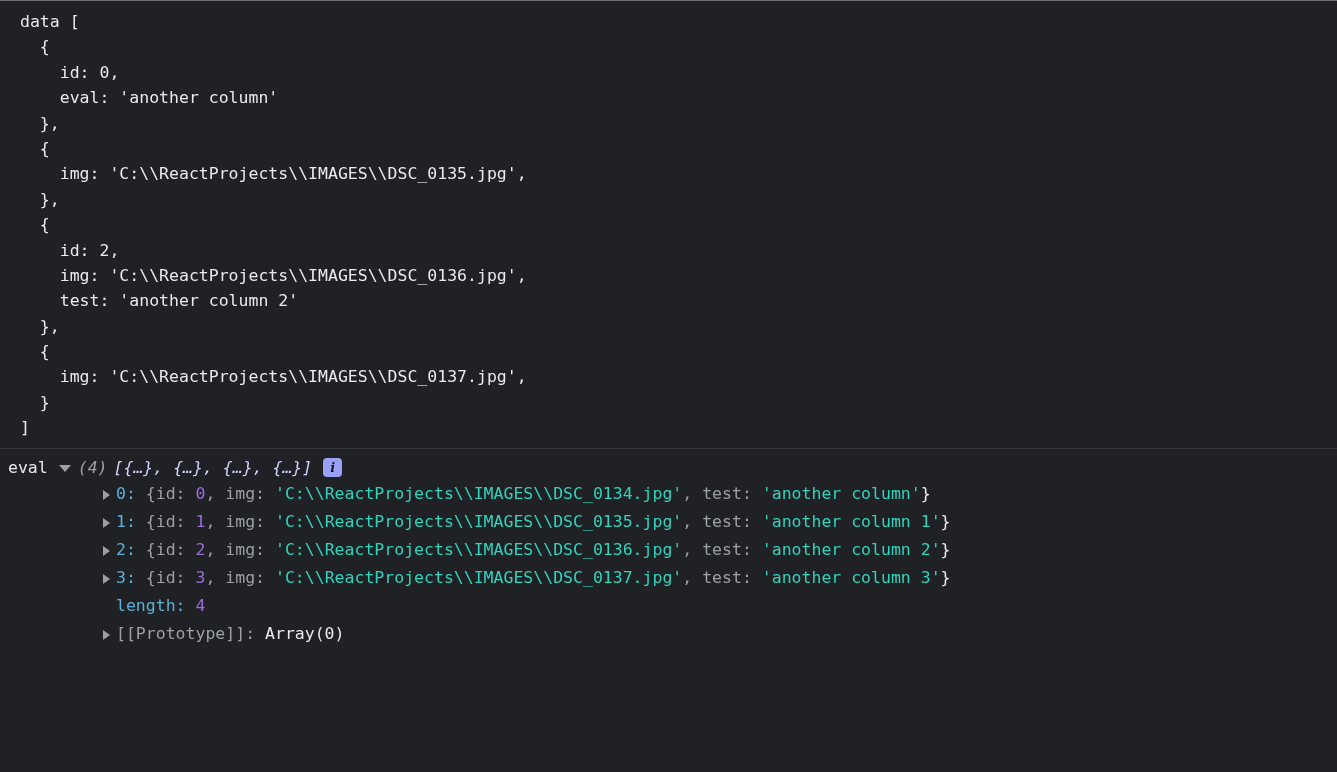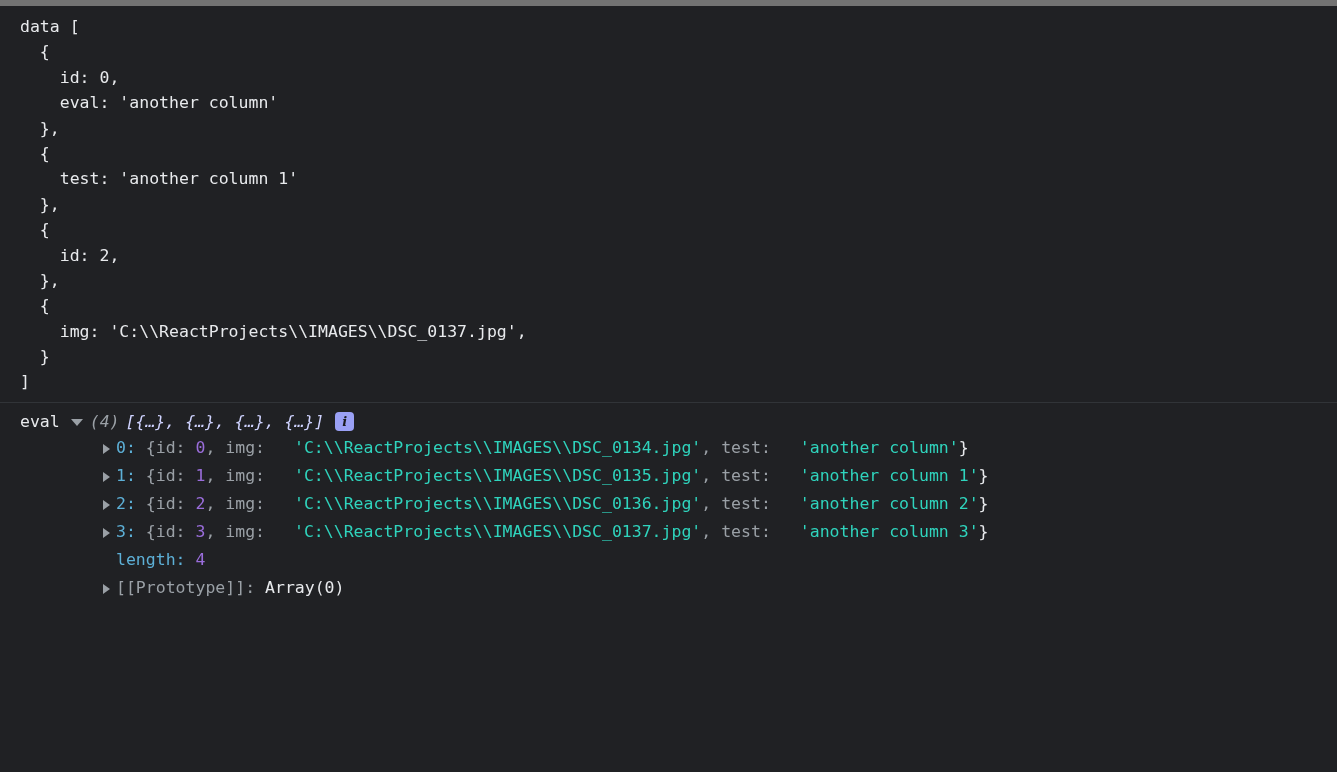--- a/index.html
+++ b/index.html
@@ -19,21 +19,21 @@
   .console {
     width: 1337px;
     height: 772px;
     background: #202124;
     position: relative;
     box-sizing: border-box;
   }
 
   
   .source-block {
-    border-top: 6px solid #737373;
+    border-top: 1px solid #737373;
     padding: 8px 0 7px 0;
     box-sizing: border-box;
   }
   .src-line {
     font-size: 16.5px;
     line-height: 25.4px;
     color: #e8eaed;
     white-space: pre;
     padding-left: 20px;
     letter-spacing: 0px;
@@ -49,21 +49,21 @@
 
   
   .eval-block {
     padding-top: 6px;
   }
 
   .eval-header {
     display: flex;
     align-items: center;
     height: 25.4px;
-    padding-left: 20px;
+    padding-left: 8px;
     white-space: pre;
     font-size: 16.5px;
     line-height: 25.4px;
   }
   .eval-label {
     color: #e8eaed;
   }
   .tri {
     display: inline-block;
     width: 0; height: 0;
@@ -119,41 +119,43 @@
     padding-left: 103px;
     white-space: pre;
     font-size: 16.5px;
     line-height: 28px;
   }
 
   .idx      { color: #5db0d7; }
   .punc     { color: #e8eaed; }
   .propkey  { color: #9aa0a6; }
   .num      { color: #9a6ddb; }
-  .str      { color: #2fd4bd; margin-left: 19px; }
+  .str      { color: #2fd4bd; }
   .protokey { color: #9aa0a6; }
   .protoval { color: #e8eaed; }
   .lenkey   { color: #5db0d7; text-align: right; }
 </style>
 </head>
 <body>
 
 <div class="console">
 
   <div class="source-block">
     <div class="src-line">data [</div>
     <div class="src-line">  {</div>
     <div class="src-line">    id: 0,</div>
     <div class="src-line">    eval: 'another column'</div>
     <div class="src-line">  },</div>
     <div class="src-line">  {</div>
-    <div class="src-line">    test: 'another column 1'</div>
+    <div class="src-line">    img: 'C:\\ReactProjects\\IMAGES\\DSC_0135.jpg',</div>
     <div class="src-line">  },</div>
     <div class="src-line">  {</div>
     <div class="src-line">    id: 2,</div>
+    <div class="src-line">    img: 'C:\\ReactProjects\\IMAGES\\DSC_0136.jpg',</div>
+    <div class="src-line">    test: 'another column 2'</div>
     <div class="src-line">  },</div>
     <div class="src-line">  {</div>
     <div class="src-line">    img: 'C:\\ReactProjects\\IMAGES\\DSC_0137.jpg',</div>
     <div class="src-line">  }</div>
     <div class="src-line">]</div>
   </div>
 
   <div class="divider"></div>
 
   <div class="eval-block">

